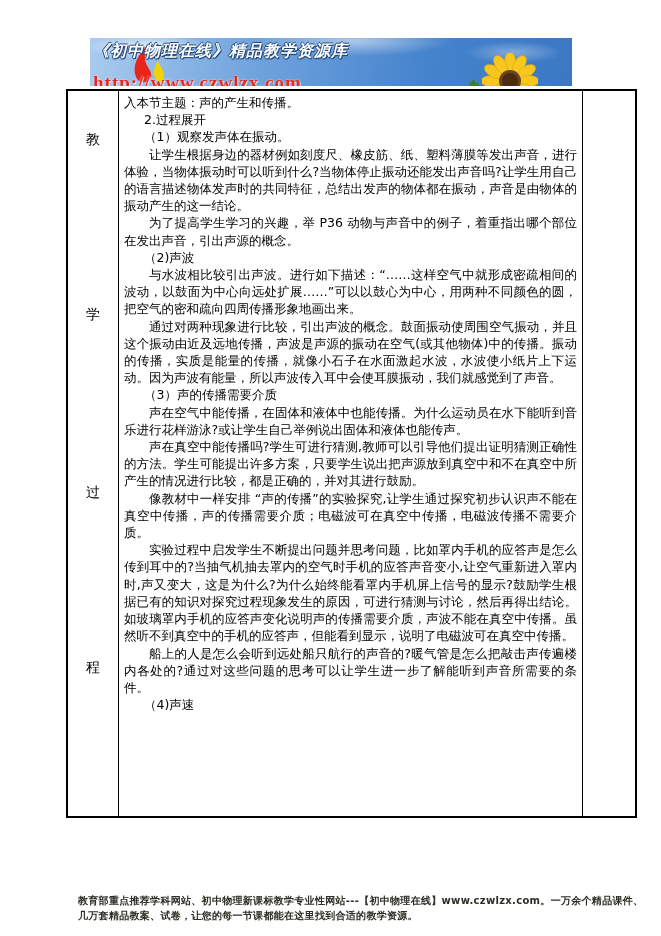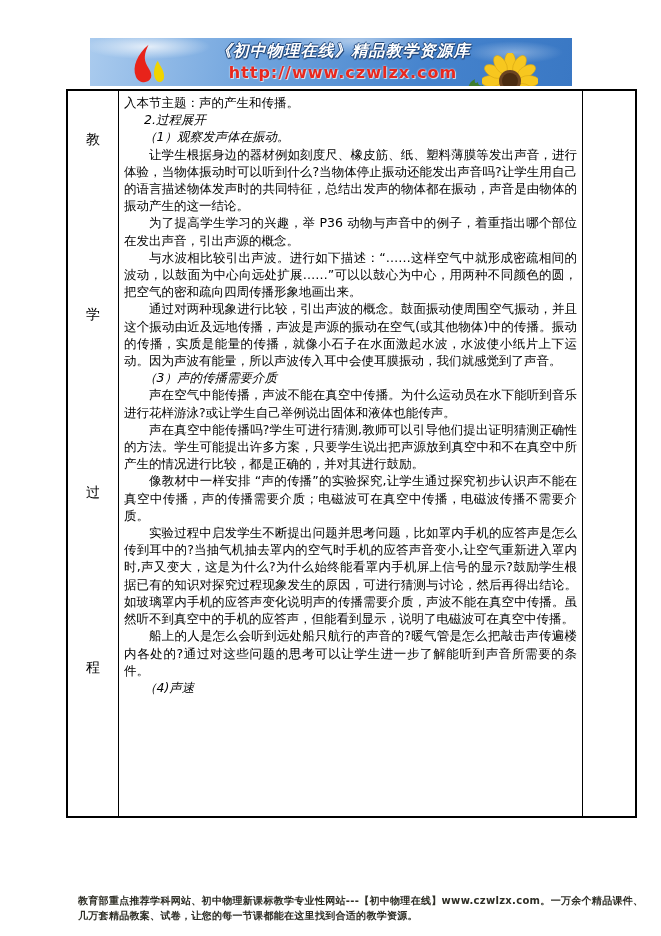--- a/index.html
+++ b/index.html
@@ -10,27 +10,27 @@
   
   .banner{
     position:absolute;left:90px;top:38px;width:482px;height:48px;overflow:hidden;
     background:
       radial-gradient(ellipse 90px 18px at 12% 18%, rgba(255,255,255,.75), rgba(255,255,255,0) 70%),
       radial-gradient(ellipse 140px 22px at 55% 6%, rgba(255,255,255,.5), rgba(255,255,255,0) 70%),
       radial-gradient(ellipse 70px 16px at 88% 30%, rgba(255,255,255,.35), rgba(255,255,255,0) 70%),
       linear-gradient(100deg,#aacbee 0%,#6fa3dd 35%,#4583cd 70%,#3a78c4 100%);
   }
   .banner-logo{position:absolute;left:30px;top:6px;width:52px;height:42px;}
-  .banner-textblock{position:absolute;left:12px;top:3px;width:100%;text-align:center;}
+  .banner-textblock{position:absolute;left:3px;top:3px;width:100%;text-align:left;font-family:Liberation Serif, serif;}
   .banner-title{
     font-size:16px;font-weight:bold;font-style:italic;color:#ffffff;letter-spacing:1px;
     text-shadow:1px 1px 0 #23497d,-1px 0 0 #23497d,0 -1px 0 #23497d,0 1px 1px #16335c;
   }
   .banner-url{
-    margin-top:1px;font-size:16px;font-weight:bold;color:#e8281e;letter-spacing:1px;
+    margin-top:10px;font-size:19px;font-weight:bold;color:#e8281e;letter-spacing:1px;
     text-shadow:0 0 2px rgba(255,255,255,.9),1px 1px 0 rgba(255,255,255,.6);
   }
   .banner-sunflower{position:absolute;right:34px;top:15px;width:56px;height:56px;}
   .banner-grass{position:absolute;right:88px;top:40px;width:18px;height:10px;}
   
   .doc-table{
     position:absolute;left:66px;top:89px;width:571px;height:729px;
     border:2px solid #000;box-sizing:border-box;display:flex;background:#fff;
   }
   .col-label{
@@ -46,21 +46,21 @@
   .label-char:nth-child(4){top:569px;}
   .col-content{
     flex:0 0 463px;width:463px;box-sizing:border-box;padding:3px 5px 0 5px;overflow:hidden;
   }
   .col-right{flex:1 1 auto;border-left:1px solid #000;}
   .para{
     margin:0;font-size:12.5px;line-height:17.2px;text-align:justify;
     word-break:break-all;
   }
   .indent-none{text-indent:0;}
-  .indent-head{text-indent:1.6em;font-style:italic;}
+  .indent-head{text-indent:1.6em;}
   .indent-para{text-indent:2em;}
   
   .footer{
     position:absolute;left:78px;top:893px;width:512px;
     font-size:10px;line-height:15px;font-weight:bold;color:#2e2e26;letter-spacing:.3px;
   }
   .footer-line{white-space:nowrap;}
 </style>
 </head>
 <body>
@@ -105,24 +105,25 @@
       <span class="label-char">学</span>
       <span class="label-char">过</span>
       <span class="label-char">程</span>
     </div>
     <div class="col-content">
         <p class="para indent-none">入本节主题：声的产生和传播。</p>
         <p class="para indent-head">2.过程展开</p>
         <p class="para indent-head">（1）观察发声体在振动。</p>
         <p class="para indent-para">让学生根据身边的器材例如刻度尺、橡皮筋、纸、塑料薄膜等发出声音，进行体验，当物体振动时可以听到什么?当物体停止振动还能发出声音吗?让学生用自己的语言描述物体发声时的共同特征，总结出发声的物体都在振动，声音是由物体的振动产生的这一结论。</p>
         <p class="para indent-para">为了提高学生学习的兴趣，举 P36 动物与声音中的例子，着重指出哪个部位在发出声音，引出声源的概念。</p>
+        <p class="para indent-head">（2)声波</p>
         <p class="para indent-para">与水波相比较引出声波。进行如下描述：“……这样空气中就形成密疏相间的波动，以鼓面为中心向远处扩展……”可以以鼓心为中心，用两种不同颜色的圆，把空气的密和疏向四周传播形象地画出来。</p>
         <p class="para indent-para">通过对两种现象进行比较，引出声波的概念。鼓面振动使周围空气振动，并且这个振动由近及远地传播，声波是声源的振动在空气(或其他物体)中的传播。振动的传播，实质是能量的传播，就像小石子在水面激起水波，水波使小纸片上下运动。因为声波有能量，所以声波传入耳中会使耳膜振动，我们就感觉到了声音。</p>
         <p class="para indent-head">（3）声的传播需要介质</p>
-        <p class="para indent-para">声在空气中能传播，声波不能在真空中传播。为什么运动员在水下能听到音乐进行花样游泳?或让学生自己举例说出固体和液体也能传声。</p>
+        <p class="para indent-para">声在空气中能传播，在固体和液体中也能传播。为什么运动员在水下能听到音乐进行花样游泳?或让学生自己举例说出固体和液体也能传声。</p>
         <p class="para indent-para">声在真空中能传播吗?学生可进行猜测,教师可以引导他们提出证明猜测正确性的方法。学生可能提出许多方案，只要学生说出把声源放到真空中和不在真空中所产生的情况进行比较，都是正确的，并对其进行鼓励。</p>
         <p class="para indent-para">像教材中一样安排 “声的传播”的实验探究,让学生通过探究初步认识声不能在真空中传播，声的传播需要介质；电磁波可在真空中传播，电磁波传播不需要介质。</p>
         <p class="para indent-para">实验过程中启发学生不断提出问题并思考问题，比如罩内手机的应答声是怎么传到耳中的?当抽气机抽去罩内的空气时手机的应答声音变小,让空气重新进入罩内时,声又变大，这是为什么?为什么始终能看罩内手机屏上信号的显示?鼓励学生根据已有的知识对探究过程现象发生的原因，可进行猜测与讨论，然后再得出结论。如玻璃罩内手机的应答声变化说明声的传播需要介质，声波不能在真空中传播。虽然听不到真空中的手机的应答声，但能看到显示，说明了电磁波可在真空中传播。</p>
         <p class="para indent-para">船上的人是怎么会听到远处船只航行的声音的?暖气管是怎么把敲击声传遍楼内各处的?通过对这些问题的思考可以让学生进一步了解能听到声音所需要的条件。</p>
         <p class="para indent-head">（4)声速</p>
       </div>
     <div class="col-right"></div>
   </div>
 
   <div class="footer">

